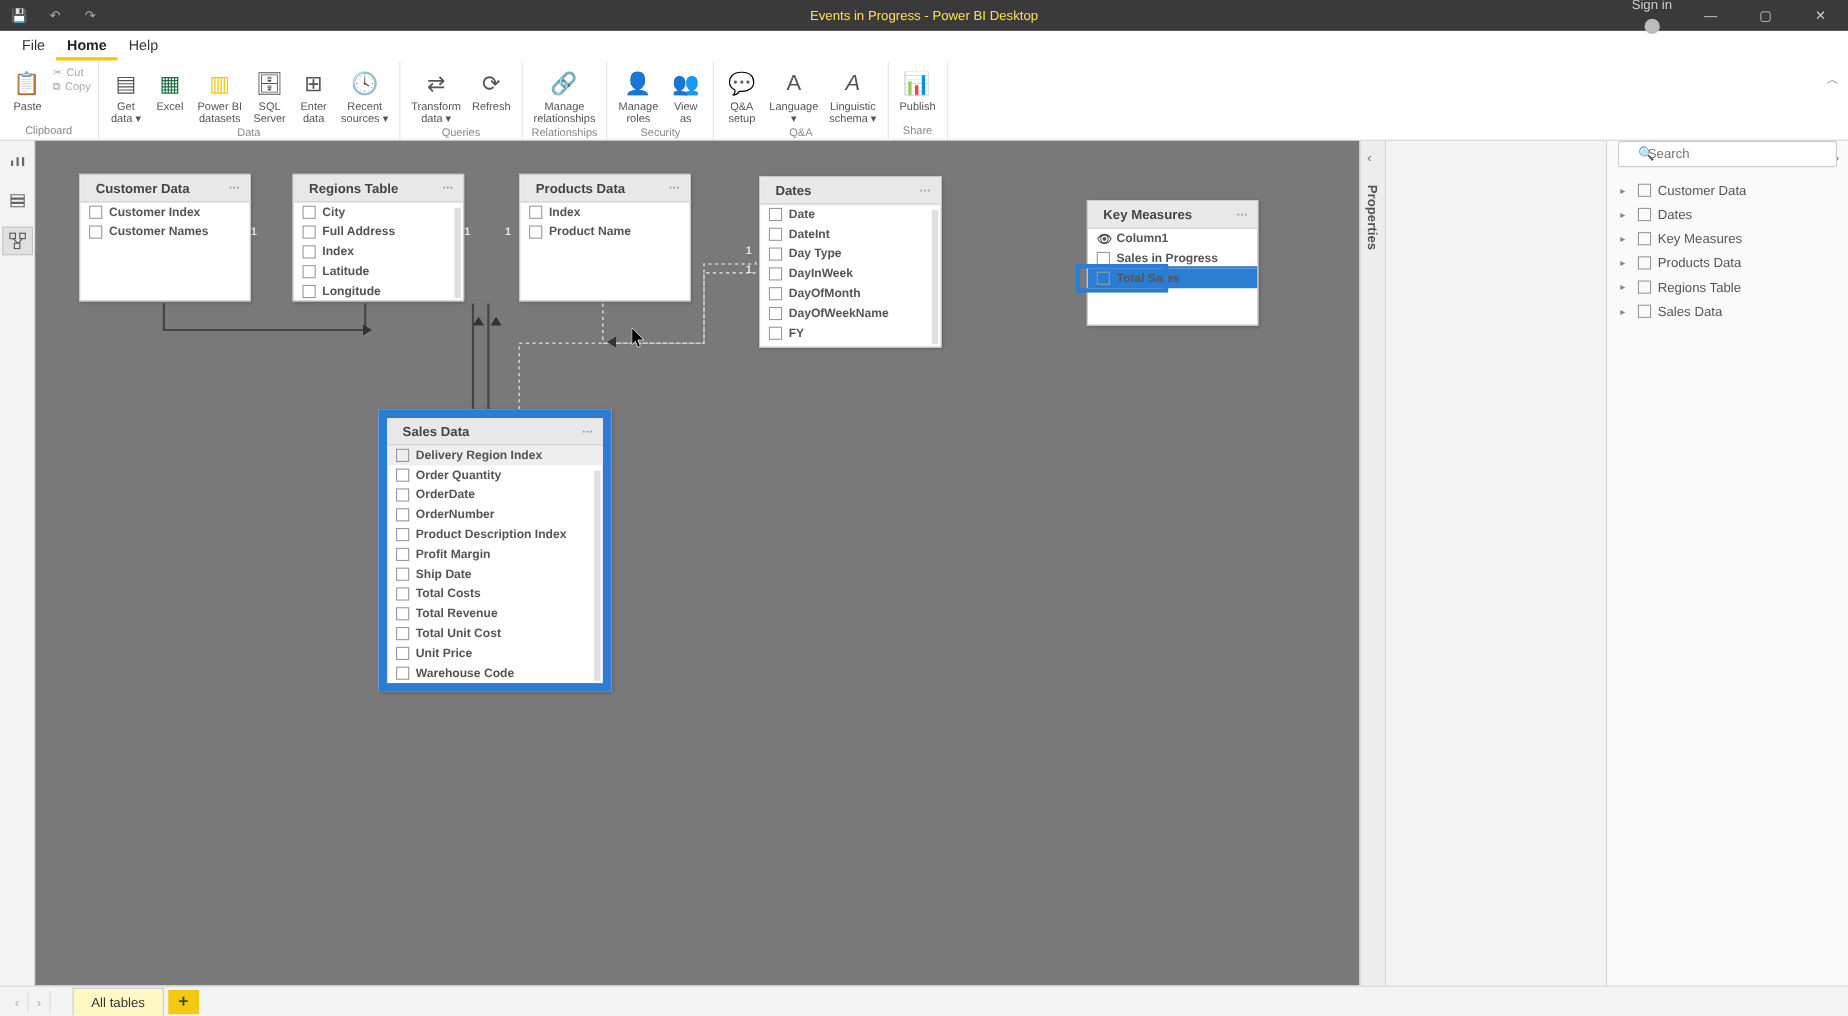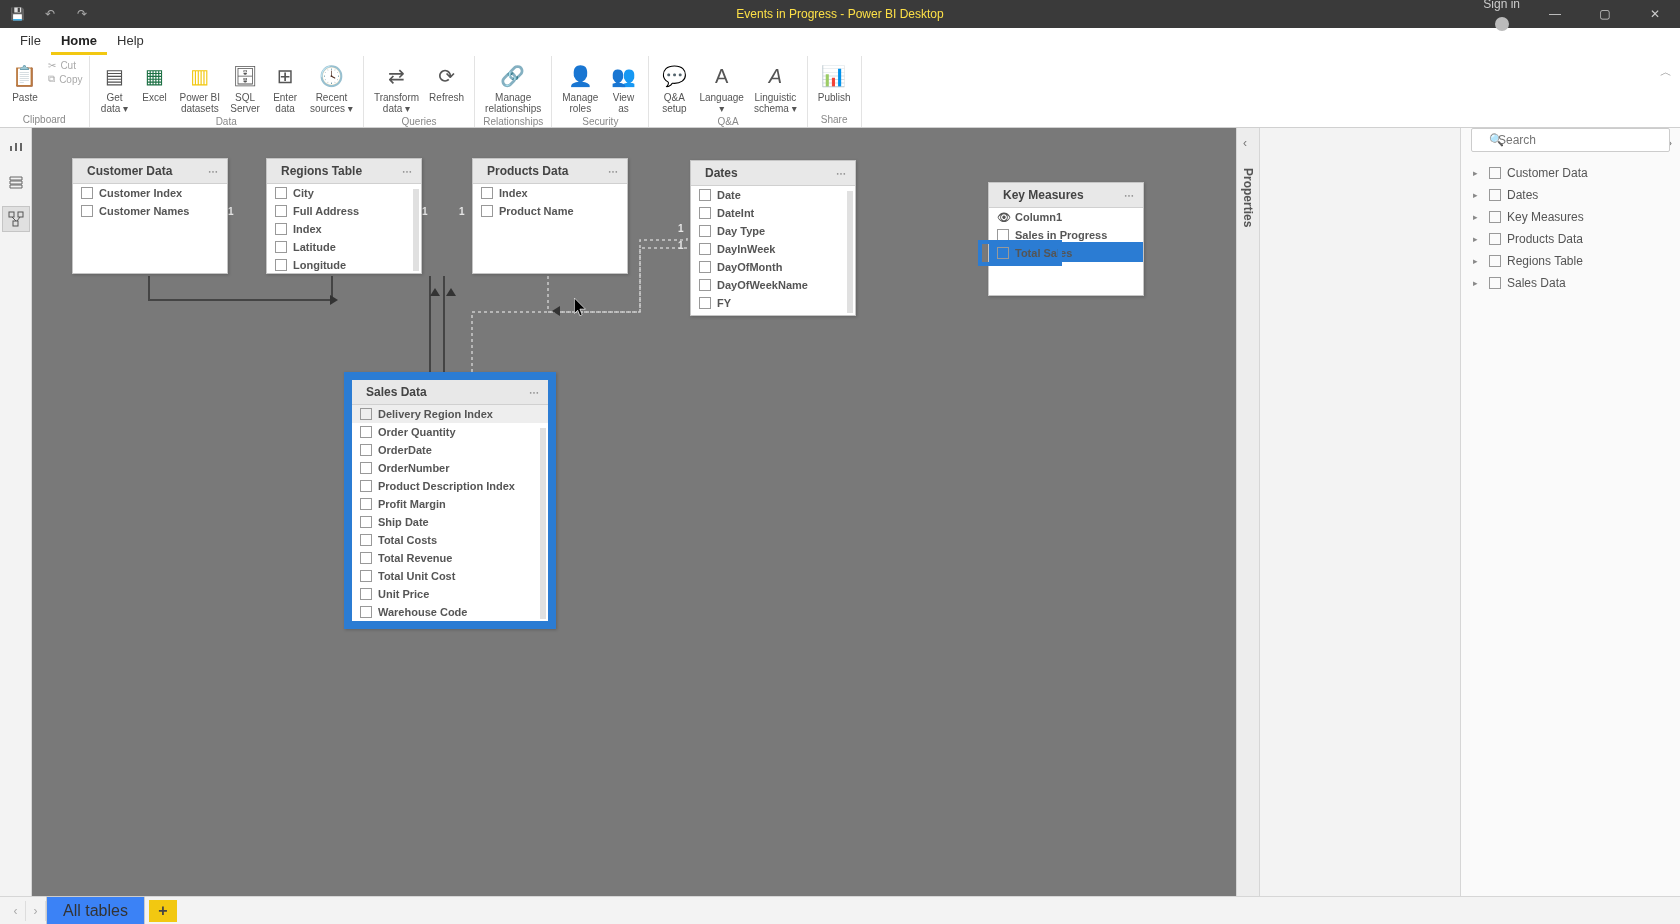--- a/index.html
+++ b/index.html
@@ -67,21 +67,21 @@
 .fields-pane .search-wrap { position: relative; }
 .fields-pane .search-icon { position: absolute; left: 18px; top: 5px; color: #999; font-size: 12px; pointer-events: none; }
 .fields-pane .tables-list { padding: 0 8px; }
 .fields-pane .table-item { display: flex; align-items: center; gap: 6px; padding: 4px 4px; font-size: 12px; color: #555; cursor: pointer; }
 .fields-pane .chev { font-size: 9px; color: #888; width: 10px; }
 .fields-pane .ticon { width: 12px; height: 12px; border: 1px solid #999; }
 
 
 .bottombar { position: absolute; bottom: 0; left: 0; width: 100%; height: 28px; background: #f3f3f3; border-top: 1px solid #d6d6d6; display: flex; align-items: center; padding-left: 6px; gap: 0; }
 .bottombar .nav { width: 20px; height: 20px; display: flex; align-items: center; justify-content: center; color: #aaa; cursor: pointer; border-right: 1px solid #ddd; }
-.bottombar .tab { padding: 5px 16px; background: #3b82f6; border: 1px solid #ccc; border-bottom: none; font-size: 16px; cursor: pointer; margin-left: 0; }
+.bottombar .tab { padding: 5px 16px; background: #fef9c3; border: 1px solid #ccc; border-bottom: none; font-size: 12px; cursor: pointer; margin-left: 20px; }
 .bottombar .add { width: 28px; height: 22px; background: #f2c811; display: flex; align-items: center; justify-content: center; font-size: 16px; font-weight: bold; color: #444; margin-left: 4px; cursor: pointer; }
 
 
 .rel-end { position: absolute; font-size: 10px; color: #e6e6e6; font-weight: 600; }
 .rel-arrow { position: absolute; width: 0; height: 0; }
 .tri-up { border-left: 5px solid transparent; border-right: 5px solid transparent; border-bottom: 8px solid #333; }
 .tri-right { border-top: 5px solid transparent; border-bottom: 5px solid transparent; border-left: 8px solid #333; }
 .tri-left { border-top: 5px solid transparent; border-bottom: 5px solid transparent; border-right: 8px solid #333; }
 
 .cursor-pointer { position: absolute; width: 14px; height: 20px; pointer-events: none; }

